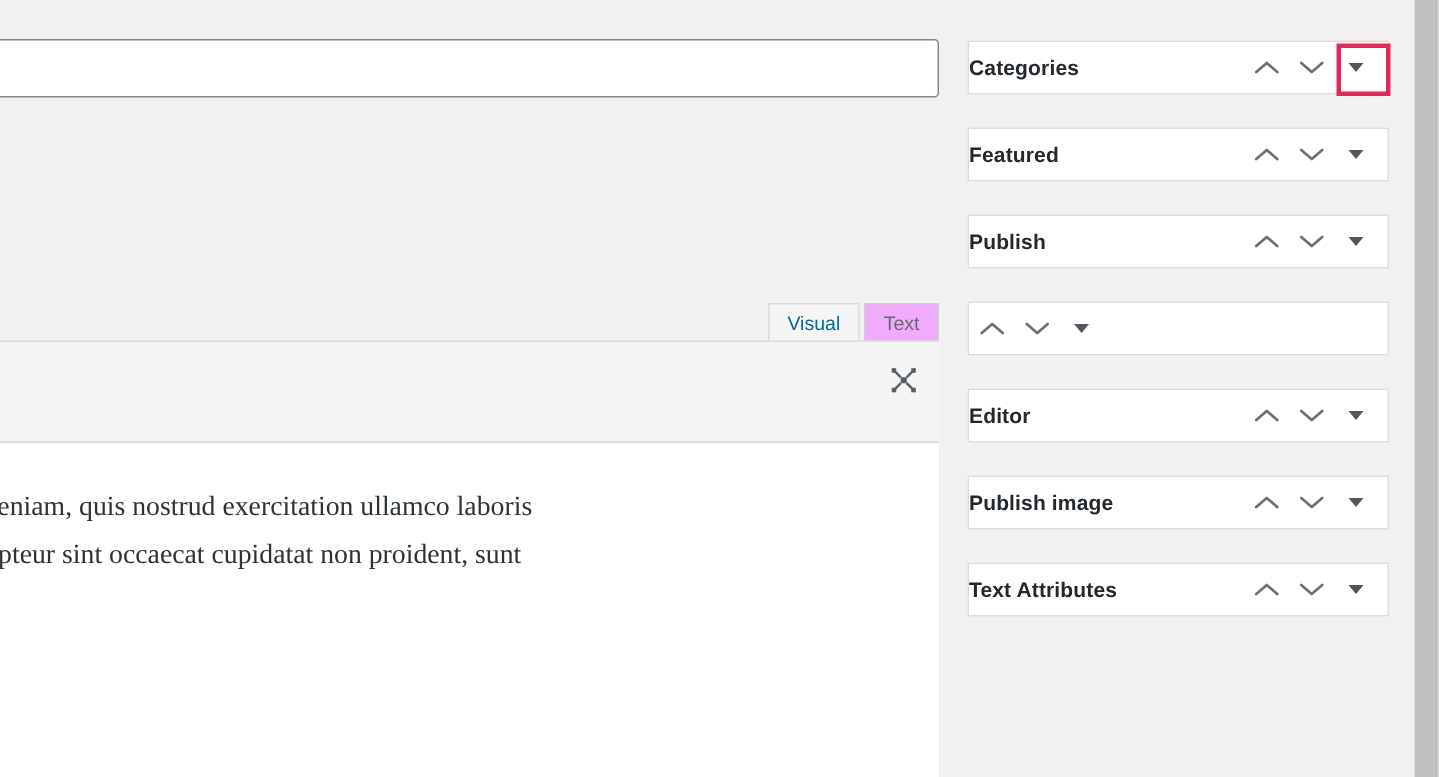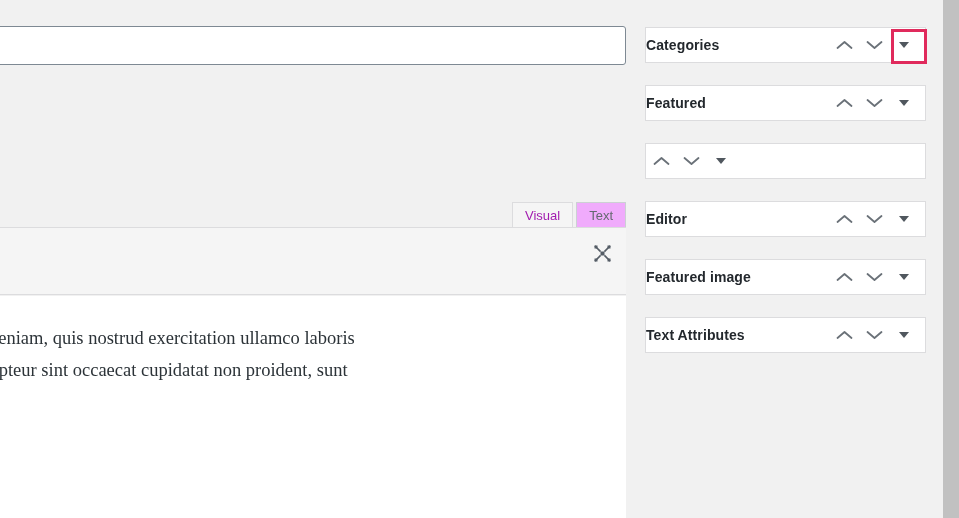--- a/index.html
+++ b/index.html
@@ -79,21 +79,21 @@
     border: 1px solid #ccd0d4;
     border-bottom: none;
     margin-left: 3px;
     color: #646970;
     background: #f0abfc;
     cursor: pointer;
     user-select: none;
   }
   .editor-tab.active {
     background: #f5f5f5;
-    color: #a21caf;
+    color: #0369a1;
     border-color: #dcdcde;
     text-align: center;
   }
 
   
   #editor-toolbar {
     position: absolute;
     left: 0;
     top: 26px;
     width: 926px;
@@ -304,20 +304,38 @@
           <svg class="chev" width="17" height="12" viewBox="0 0 17 12">
               <path d="M1.5 3 L8.5 9 L15.5 3" fill="none" stroke="#6a7178" stroke-width="1.8" stroke-linecap="round" stroke-linejoin="round"></path>
             </svg>
         </div>
         <div class="toggle-btn">
           <span class="tri"></span>
         </div>
       </div>
     </div>
 
+    <div class="metabox">
+      <div class="metabox-title">Publish</div>
+      <div class="metabox-controls">
+        <div class="order-btn">
+          <svg class="chev" width="17" height="12" viewBox="0 0 17 12">
+              <path d="M1.5 9 L8.5 3 L15.5 9" fill="none" stroke="#6a7178" stroke-width="1.8" stroke-linecap="round" stroke-linejoin="round"></path>
+            </svg>
+        </div>
+        <div class="order-btn">
+          <svg class="chev" width="17" height="12" viewBox="0 0 17 12">
+              <path d="M1.5 3 L8.5 9 L15.5 3" fill="none" stroke="#6a7178" stroke-width="1.8" stroke-linecap="round" stroke-linejoin="round"></path>
+            </svg>
+        </div>
+        <div class="toggle-btn">
+          <span class="tri"></span>
+        </div>
+      </div>
+    </div>
 
     <div class="metabox">
       <div class="metabox-controls">
         <div class="order-btn">
           <svg class="chev" width="17" height="12" viewBox="0 0 17 12">
               <path d="M1.5 9 L8.5 3 L15.5 9" fill="none" stroke="#6a7178" stroke-width="1.8" stroke-linecap="round" stroke-linejoin="round"></path>
             </svg>
         </div>
         <div class="order-btn">
           <svg class="chev" width="17" height="12" viewBox="0 0 17 12">
@@ -343,21 +361,21 @@
               <path d="M1.5 3 L8.5 9 L15.5 3" fill="none" stroke="#6a7178" stroke-width="1.8" stroke-linecap="round" stroke-linejoin="round"></path>
             </svg>
         </div>
         <div class="toggle-btn">
           <span class="tri"></span>
         </div>
       </div>
     </div>
 
     <div class="metabox">
-      <div class="metabox-title">Featured image</div>
+      <div class="metabox-title">Publish image</div>
       <div class="metabox-controls">
         <div class="order-btn">
           <svg class="chev" width="17" height="12" viewBox="0 0 17 12">
               <path d="M1.5 9 L8.5 3 L15.5 9" fill="none" stroke="#6a7178" stroke-width="1.8" stroke-linecap="round" stroke-linejoin="round"></path>
             </svg>
         </div>
         <div class="order-btn">
           <svg class="chev" width="17" height="12" viewBox="0 0 17 12">
               <path d="M1.5 3 L8.5 9 L15.5 3" fill="none" stroke="#6a7178" stroke-width="1.8" stroke-linecap="round" stroke-linejoin="round"></path>
             </svg>

